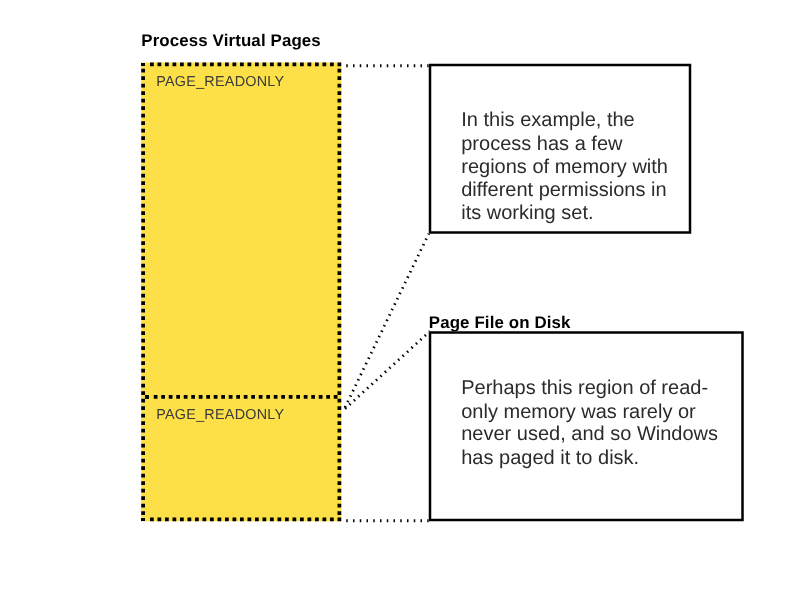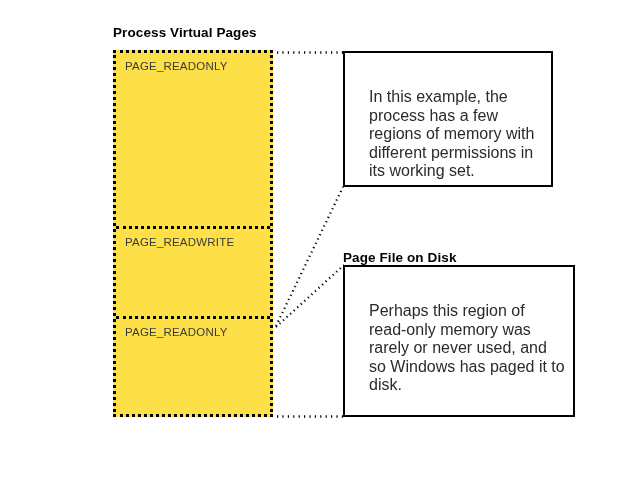--- a/index.html
+++ b/index.html
@@ -82,21 +82,21 @@
   }
   #working-set-box {
     left: 343px;
     top: 51px;
     width: 210px;
     height: 136px;
   }
   #page-file-box {
     left: 343px;
     top: 265px;
-    width: 232px;
+    width: 252px;
     height: 152px;
   }
   .note-text {
     position: absolute;
     left: 24px;
     top: 9px;
     right: 8px;
     font-size: 16px;
     line-height: 18.5px;
     color: #2b2b2b;
@@ -137,23 +137,20 @@
 
   <div class="heading" id="heading-virtual-pages">Process Virtual Pages</div>
 
   <div id="virtual-pages-box">
 
     <div class="page-region" id="region-readonly-1">
       <span class="region-label">PAGE_READONLY</span>
     </div>
 
 
-    <div class="page-region with-divider" id="region-readwrite">
-      <span class="region-label">PAGE_READWRITE</span>
-    </div>
 
     <div class="page-region with-divider" id="region-readonly-2">
       <span class="region-label">PAGE_READONLY</span>
     </div>
 
   </div>
 
 
   <div class="note-box" id="working-set-box">
     <div class="note-text">In this example, the process has a few regions of memory with different permissions in its working set.</div>

